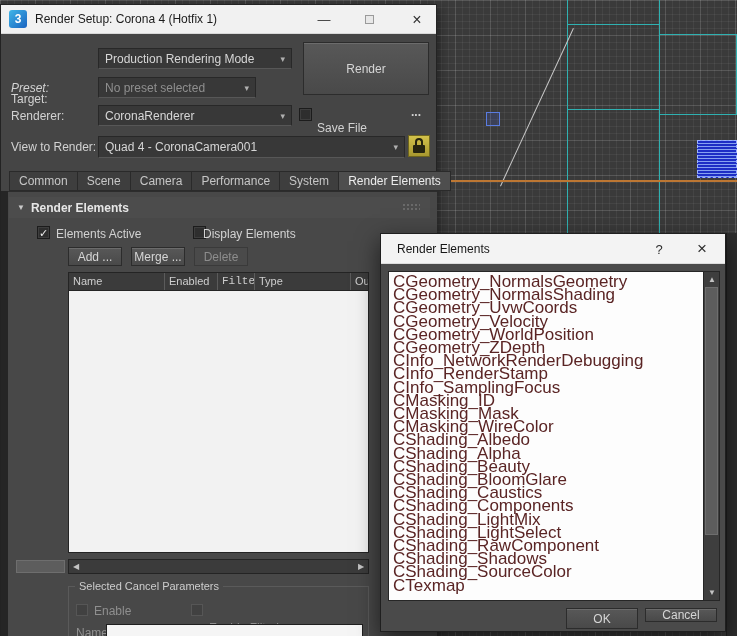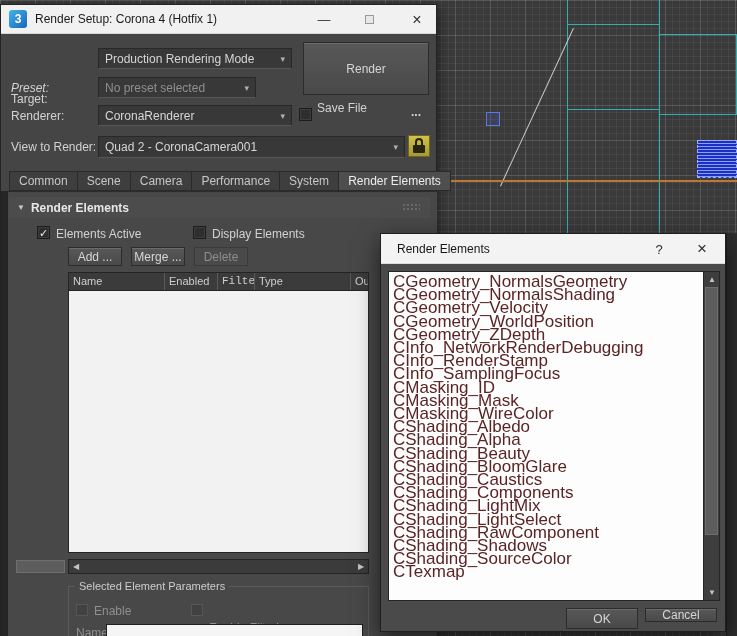--- a/index.html
+++ b/index.html
@@ -114,26 +114,26 @@
     <span class="dim">No preset selected</span>
     <span class="arrow">▾</span>
   </div>
 
   <span class="abs label" style="left:10px;top:104px;">Renderer:</span>
   <div class="abs combo" style="left:97px;top:100px;width:194px;">
     <span>CoronaRenderer</span>
     <span class="arrow">▾</span>
   </div>
   <span class="abs checkbox" style="left:298px;top:103px;"></span>
-  <span class="abs label" style="left:316px;top:96px;">Save File</span>
+  <span class="abs label" style="left:316px;top:116px;">Save File</span>
   <span class="abs label" style="left:410px;top:100px;font-weight:bold;">...</span>
 
   <span class="abs label" style="left:10px;top:135px;">View to Render:</span>
   <div class="abs combo" style="left:97px;top:131px;width:307px;height:22px;">
-    <span>Quad 2 - CoronaCamera001</span>
+    <span>Quad 4 - CoronaCamera001</span>
     <span class="arrow">▾</span>
   </div>
   <div class="abs lock-btn">
     <div class="lock-shackle"></div>
     <div class="lock-body"></div>
   </div>
 
   <div class="abs tabs">
     <span class="tab">Common</span>
     <span class="tab">Scene</span>
@@ -147,21 +147,21 @@
   <div class="abs rollout-bg"></div>
   <div class="abs rollout-header">
     <span class="rollout-arrow">▼</span>
     <span class="rollout-title">Render Elements</span>
   </div>
   <div class="abs grip"></div>
 
   <span class="abs checkbox" style="left:36px;top:221px;">✓</span>
   <span class="abs label" style="left:55px;top:222px;">Elements Active</span>
   <span class="abs checkbox" style="left:192px;top:221px;"></span>
-  <span class="abs label" style="left:211px;top:222px;">Display Elements</span>
+  <span class="abs label" style="left:202px;top:222px;">Display Elements</span>
 
   <div class="abs btn" style="left:67px;top:242px;width:54px;height:19px;">Add ...</div>
   <div class="abs btn" style="left:130px;top:242px;width:54px;height:19px;">Merge ...</div>
   <div class="abs btn disabled" style="left:193px;top:242px;width:54px;height:19px;">Delete</div>
 
   <div class="abs thead">
     <span class="th" style="width:96px;">Name</span>
     <span class="th" style="width:53px;">Enabled</span>
     <span class="th" style="width:37px;font-family:Liberation Mono, monospace;">Filter</span>
     <span class="th" style="width:96px;">Type</span>
@@ -169,21 +169,21 @@
   </div>
   <div class="abs tbody"></div>
 
   <div class="abs hscroll">
     <span class="scroll-arrow">◀</span>
     <span class="scroll-arrow">▶</span>
   </div>
   <div class="abs hthumb"></div>
 
   <div class="abs groupbox"></div>
-  <span class="abs group-label">Selected Element Parameters</span>
+  <span class="abs group-label">Selected Cancel Parameters</span>
   <span class="abs checkbox disabled" style="left:75px;top:599px;width:12px;height:12px;"></span>
   <span class="abs dim" style="left:93px;top:599px;">Enable</span>
   <span class="abs checkbox disabled" style="left:190px;top:599px;width:12px;height:12px;"></span>
   <span class="abs dim" style="left:208px;top:599px;margin-top:17px;">Enable Filtering</span>
   <span class="abs dim" style="left:75px;top:621px;">Name:</span>
   <input class="abs text-input" style="">
 </div>
 
 <div class="abs popup">
   <div class="abs popup-titlebar">
@@ -194,20 +194,21 @@
 
   <div class="abs re-list">
 
     <div class="v-scroll">
       <div class="v-arrow">▲</div>
       <div class="v-thumb"></div>
       <div class="v-arrow bottom">▼</div>
     </div>
   <div class="re-item">CGeometry_NormalsGeometry</div>
       <div class="re-item">CGeometry_NormalsShading</div>
+      <div class="re-item">CGeometry_UvwCoords</div>
       <div class="re-item">CGeometry_Velocity</div>
       <div class="re-item">CGeometry_WorldPosition</div>
       <div class="re-item">CGeometry_ZDepth</div>
       <div class="re-item">CInfo_NetworkRenderDebugging</div>
       <div class="re-item">CInfo_RenderStamp</div>
       <div class="re-item">CInfo_SamplingFocus</div>
       <div class="re-item">CMasking_ID</div>
       <div class="re-item">CMasking_Mask</div>
       <div class="re-item">CMasking_WireColor</div>
       <div class="re-item">CShading_Albedo</div>

